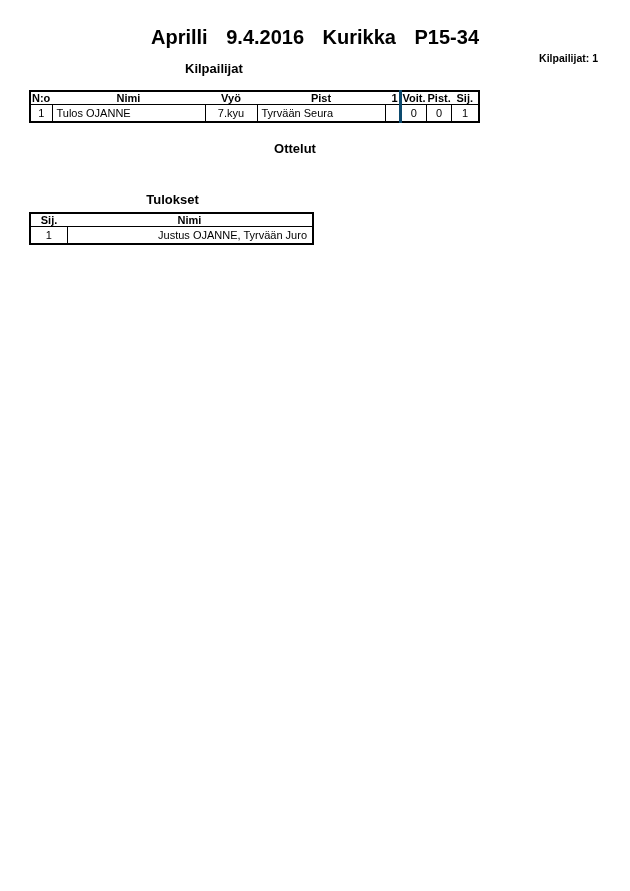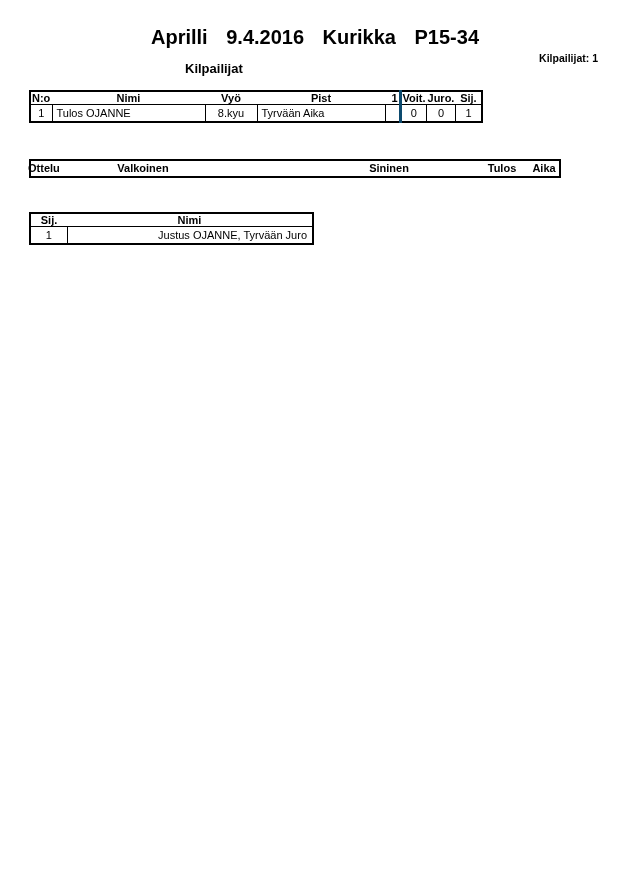--- a/index.html
+++ b/index.html
@@ -105,45 +105,40 @@
         <col style="width:27px">
     </colgroup>
     <tbody>
         <tr>
       <th class="al">N:o</th>
       <th class="ac">Nimi</th>
       <th class="ac">Vyö</th>
       <th class="ac">Pist</th>
       <th class="ar">1</th>
       <th class="ac thick-left">Voit.</th>
-      <th class="ac">Juro.</th>
+      <th class="ac">Pist.</th>
       <th class="ac">Sij.</th>
     </tr>
     <tr>
       <td class="ac">1</td>
       <td class="al">Tulos OJANNE</td>
-      <td class="ac">8.kyu</td>
-      <td class="al">Tyrvään Aika</td>
+      <td class="ac">7.kyu</td>
+      <td class="al">Tyrvään Seura</td>
       <td class="ac"></td>
       <td class="ac thick-left">0</td>
       <td class="ac">0</td>
       <td class="ac">1</td>
     </tr>
   </tbody>
     </table>
 
+  <div class="section-heading" id="heading-ottelut">Ottelut</div>
 
-  <div id="table-ottelut">
-    <span class="oth" id="oh-ottelu">Ottelu</span>
-    <span class="oth" id="oh-valkoinen">Valkoinen</span>
-    <span class="oth" id="oh-sininen">Sininen</span>
-    <span class="oth" id="oh-tulos">Tulos</span>
-    <span class="oth" id="oh-aika">Aika</span>
-  </div>
 
+  <div class="section-heading" id="heading-tulokset">Tulokset</div>
 
   <table id="table-tulokset">
     <colgroup>
       <col style="width:37px">
         <col style="width:246px">
     </colgroup>
     <tbody>
         <tr>
       <th>Sij.</th>
       <th>Nimi</th>

